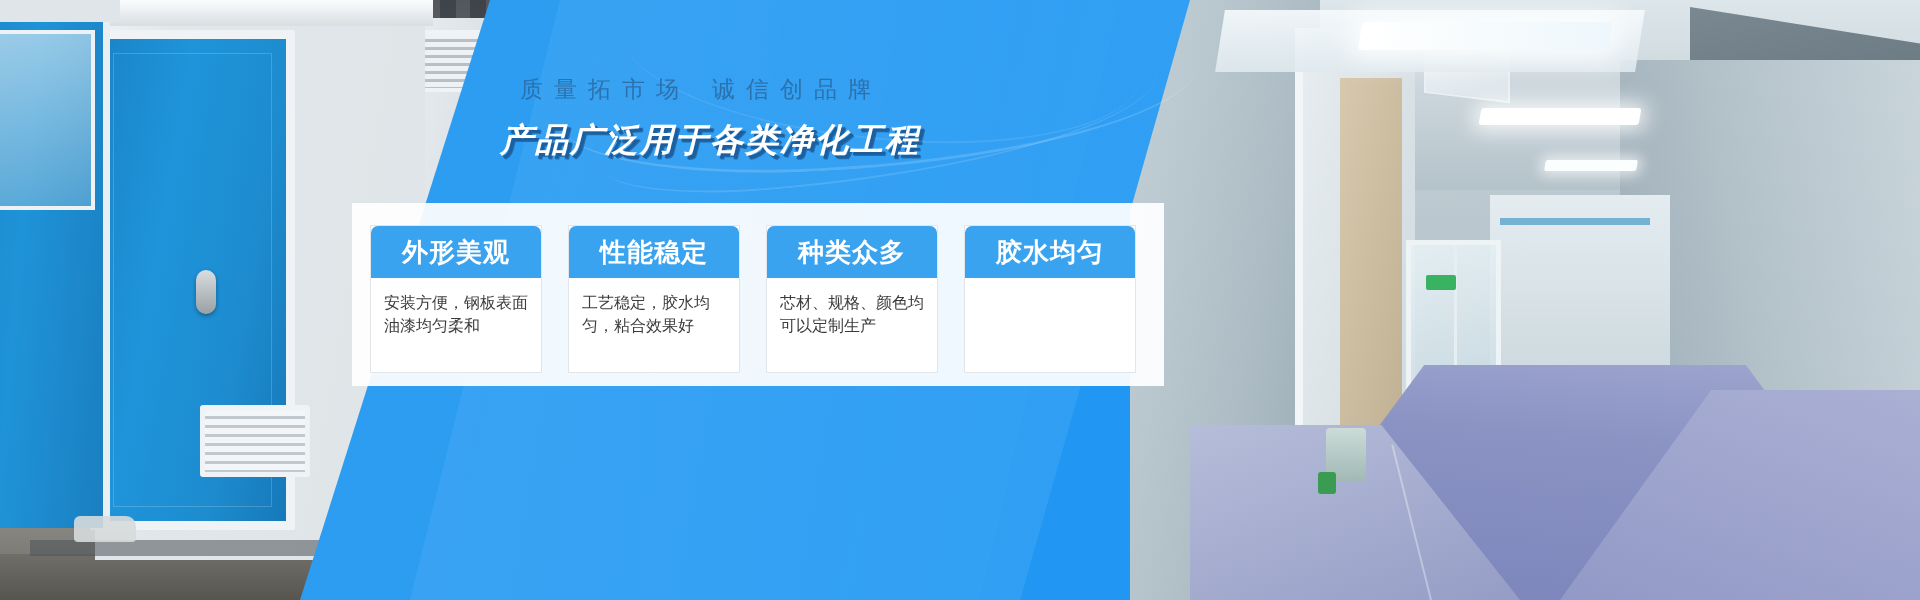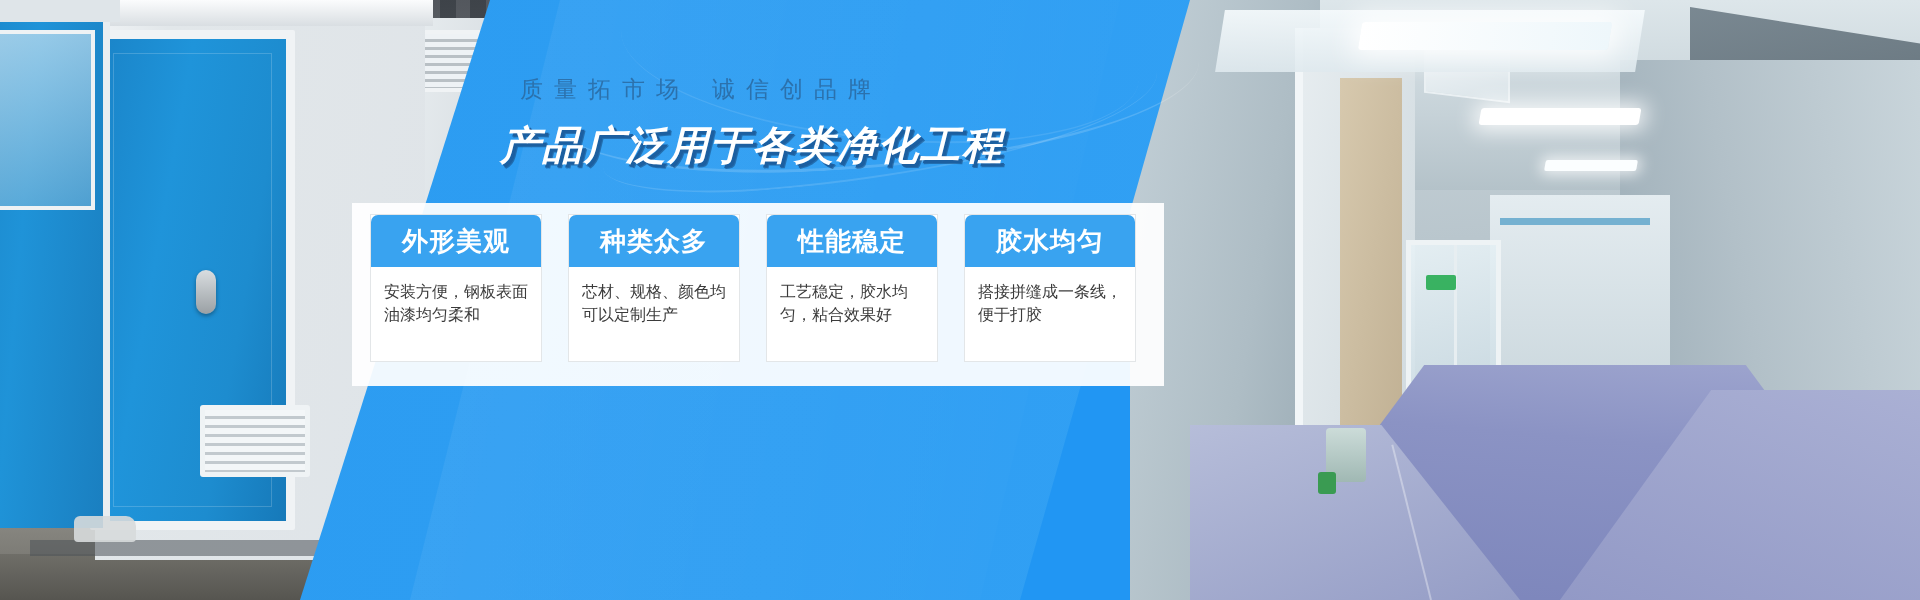--- a/index.html
+++ b/index.html
@@ -142,28 +142,28 @@
     border-bottom:2px solid rgba(255,255,255,.10); border-radius:0 0 50% 60%;
     transform:rotate(4deg); }
 
   
   .copy { position:absolute; left:0; top:0; width:1920px; height:600px;font-family:Liberation Serif, serif; }
   .tagline { position:absolute; left:520px; top:74px; width:560px;
     font-size:23px; color:#2b6ea8; letter-spacing:11px; font-weight:400;
     white-space:nowrap; opacity:.92; }
   .tagline .gap { display:inline-block; width:22px; }
   .headline { position:absolute; left:500px; top:118px; width:620px;
-    font-size:40px; font-weight:bold; color:#ffffff; letter-spacing:2px;
+    font-size:33px; font-weight:bold; color:#ffffff; letter-spacing:2px;
     white-space:nowrap; font-style:italic;
     text-shadow:3px 3px 0 #1c5fa0, 4px 4px 0 rgba(20,70,120,.55); }
 
   
   .card-panel { position:absolute; left:352px; top:203px; width:812px; height:183px;
     background:rgba(255,255,255,.93); }
-  .cards { position:absolute; left:370px; top:214px; width:778px; height:148px;
+  .cards { position:absolute; left:370px; top:225px; width:778px; height:148px;
     display:flex; gap:26px; }
   .card { width:172px; background:#ffffff; border:1px solid #e3e6e8;
     display:flex; flex-direction:column; }
   .card-head { height:52px; background:#39a3f0; border-radius:7px 7px 0 0;
     display:flex; align-items:center; justify-content:center;
     color:#ffffff; font-size:26px; font-weight:bold; letter-spacing:1px; }
   .card-body { flex:1; padding:13px 13px 8px 13px; color:#3b3b3b;
     font-size:16px; line-height:1.45; }
 </style>
 </head>
@@ -232,29 +232,28 @@
 
   <div class="card-panel"></div>
   <div class="cards">
 
     <div class="card">
       <div class="card-head">外形美观</div>
       <div class="card-body">安装方便，钢板表面油漆均匀柔和</div>
     </div>
 
     <div class="card">
+      <div class="card-head">性能稳定</div>
+      <div class="card-body">工艺稳定，胶水均匀，粘合效果好</div>
+    </div>
+
+    <div class="card">
       <div class="card-head">种类众多</div>
       <div class="card-body">芯材、规格、颜色均可以定制生产</div>
     </div>
 
     <div class="card">
-      <div class="card-head">性能稳定</div>
-      <div class="card-body">工艺稳定，胶水均匀，粘合效果好</div>
-    </div>
-
-    <div class="card">
       <div class="card-head">胶水均匀</div>
-      <div class="card-body">搭接拼缝成一条线，便于打胶</div>
     </div>
 
   </div>
 
 </div>
 
 </body></html>

